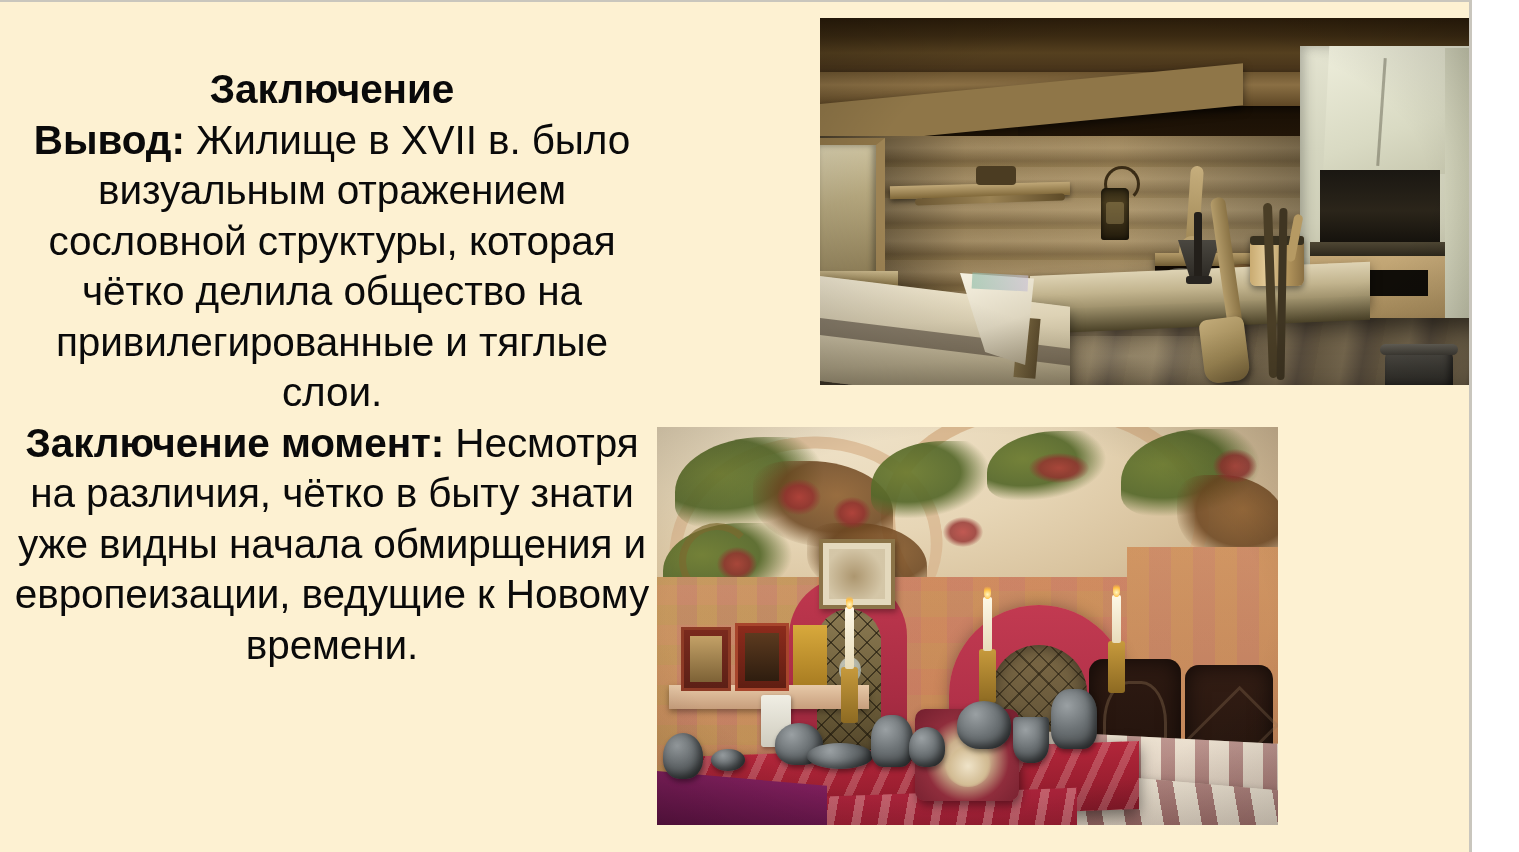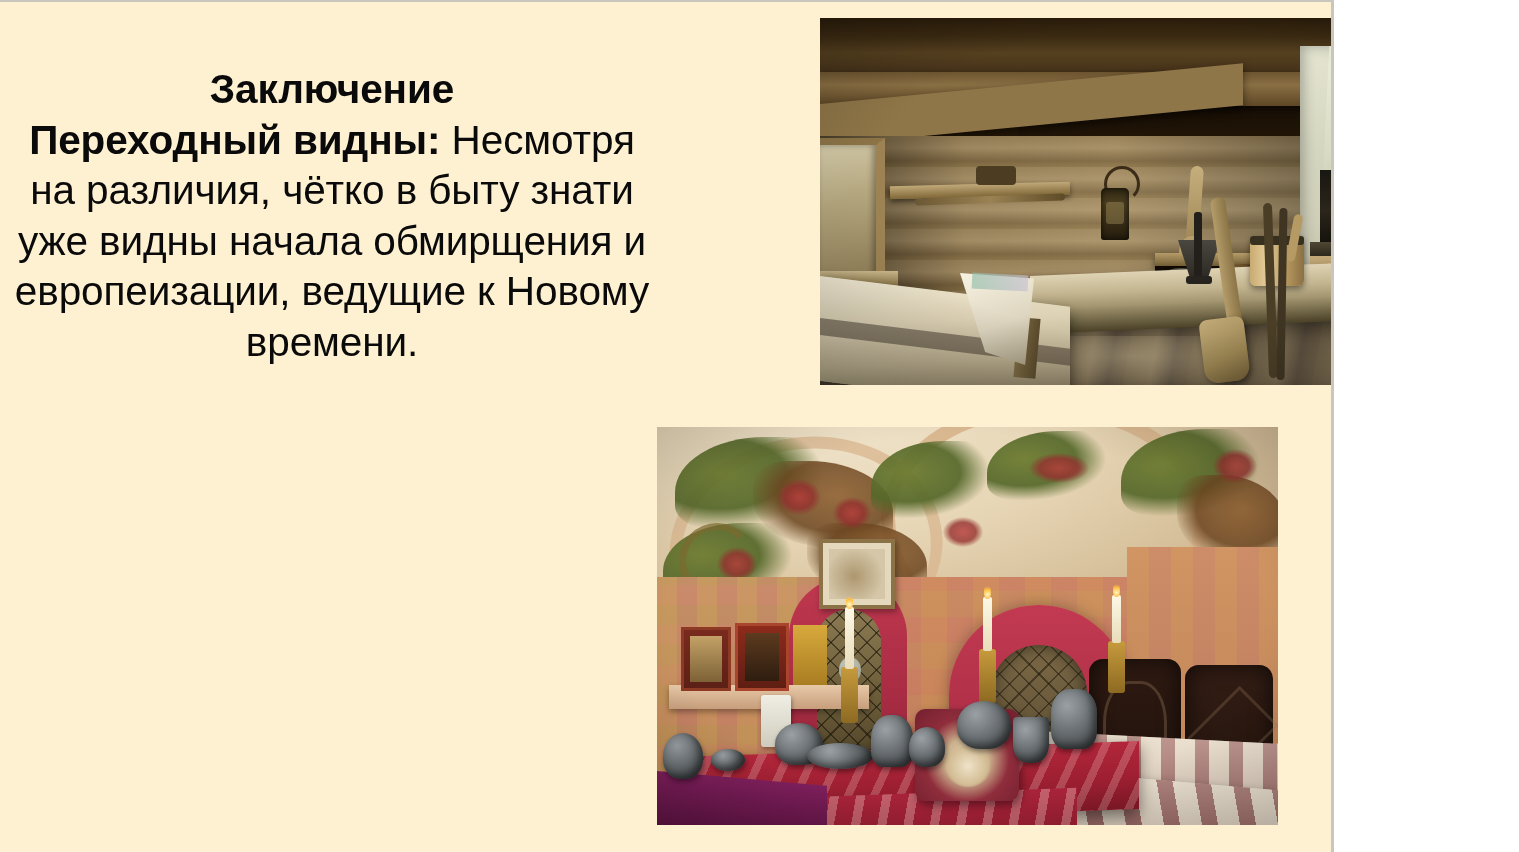--- a/index.html
+++ b/index.html
@@ -6,21 +6,21 @@
   html, body {
     margin: 0;
     padding: 0;
     background: #ffffff;
   }
   body {
     font-family: "Liberation Sans", sans-serif;
   }
   .slide {
     position: relative;
-    width: 1334px;
+    width: 1472px;
     height: 852px;
     background: #fdf1d2;
     overflow: hidden;
     box-sizing: border-box;
     border-top: 2px solid #c9c6bd;
     border-right: 3px solid #c9c6bd;
     text-decoration: underline;
   }
 
   
@@ -646,21 +646,22 @@
     pointer-events: none;
   }
 </style>
 </head>
 <body>
 
 <div class="slide">
 
   <div class="text-col">
     <p class="para-title">Заключение</p>
-    <p><span class="lead">Переходный видны:</span><span> Несмотря на различия, чётко в быту знати уже видны начала обмирщения и европеизации, ведущие к Новому времени.</span></p>
+    <p><span class="lead">Вывод:</span><span> Жилище в XVII в. было визуальным отражением сословной структуры, которая чётко делила общество на привилегированные и тяглые слои.</span></p>
+    <p><span class="lead">Заключение момент:</span><span> Несмотря на различия, чётко в быту знати уже видны начала обмирщения и европеизации, ведущие к Новому времени.</span></p>
   </div>
 
   <div class="photo" id="izba-photo">
     <div class="scene">
       <div class="ly izba-bg"></div>
       <div class="ly izba-ceiling"></div>
       <div class="ly izba-loft"></div>
       <div class="ly izba-beam"></div>
       <div class="ly izba-beam2"></div>
       <div class="ly izba-wall"></div>

